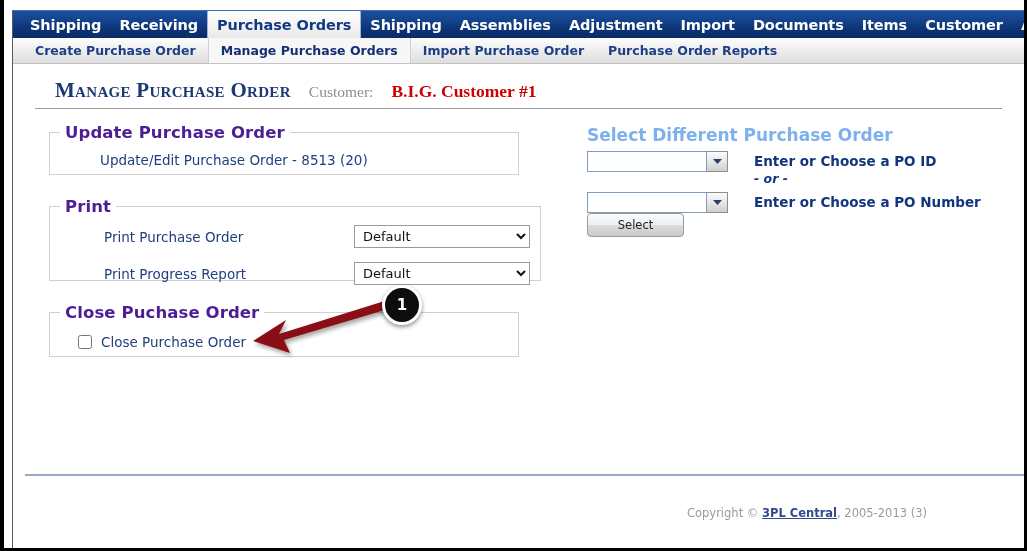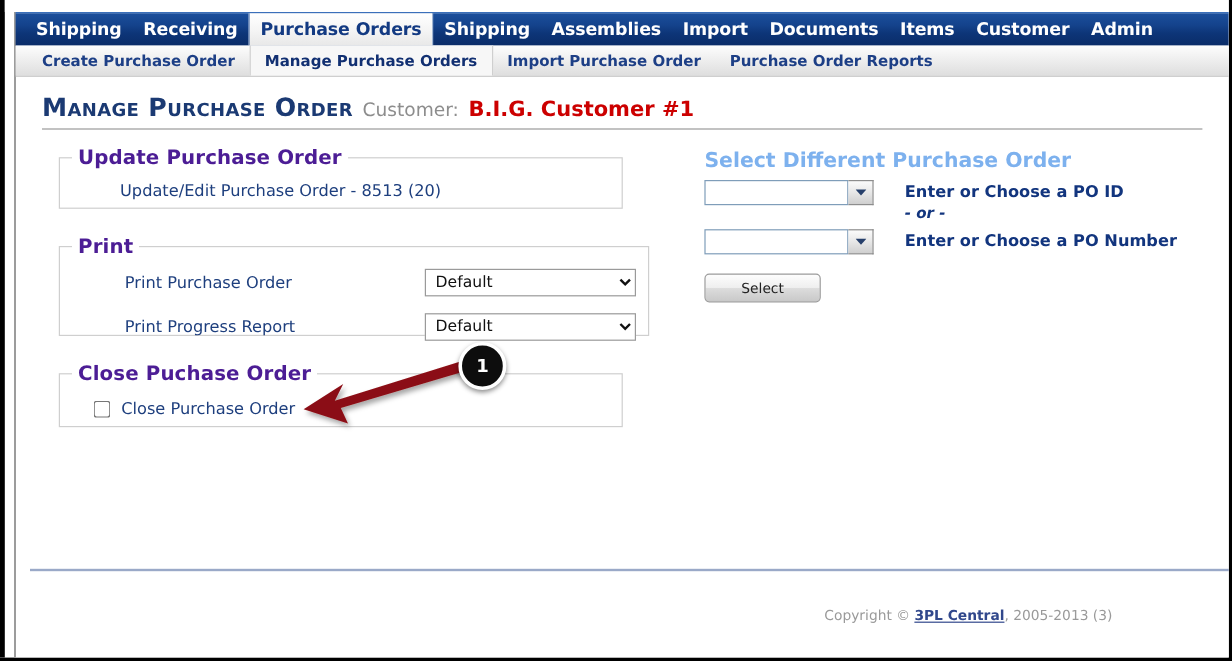--- a/index.html
+++ b/index.html
@@ -86,23 +86,24 @@
     background: #f7f7f7;
     border-left: 1px solid #cfcfcf;
     border-right: 1px solid #cfcfcf;
     color: #123072;
   }
 
   
   #content { position: relative; padding: 0 14px; }
 
   #titlebar {
-    margin: 14px 0 0 8px;
-    display: flex; align-items: baseline; gap: 8px;
+    margin: 14px 0 0 28px;
+    display: flex; align-items: baseline; gap: 18px;
     font-size: 19px;
+    font-family: Liberation Serif, serif;
   }
   #title-main {
     font-variant: small-caps;
     font-weight: bold;
     color: #1b3a73;
     letter-spacing: 0.3px;
     font-size: 21px;
   }
   #title-cust-label {
     color: #8d8d8d;
@@ -229,21 +230,21 @@
     padding-top: 2px;
   }
   .or-line {
     font-size: 12.5px;
     font-weight: bold;
     font-style: italic;
     color: #12357e;
     margin-top: 1px;
   }
   #select-btn {
-    margin: 16px 0 0 8px;
+    margin: 0 0 0 8px;
     width: 97px; height: 24px;
     border: 1px solid #9b9b9b;
     border-radius: 4px;
     background: linear-gradient(to bottom, #fdfdfd 0%, #efefef 48%, #dcdcdc 52%, #c9c9c9 100%);
     font-family: "DejaVu Sans", sans-serif;
     font-size: 11.5px;
     color: #222222;
     cursor: pointer;
   }
 
@@ -305,20 +306,23 @@
           <span>Receiving</span>
         </div>
       <div class="navtab active">
           <span>Purchase Orders</span>
         </div>
       <div class="navtab">
           <span>Shipping</span>
         </div>
       <div class="navtab">
           <span>Assemblies</span>
+        </div>
+      <div class="navtab">
+          <span>Adjustment</span>
         </div>
       <div class="navtab">
           <span>Import</span>
         </div>
       <div class="navtab">
           <span>Documents</span>
         </div>
       <div class="navtab">
           <span>Items</span>
         </div>

